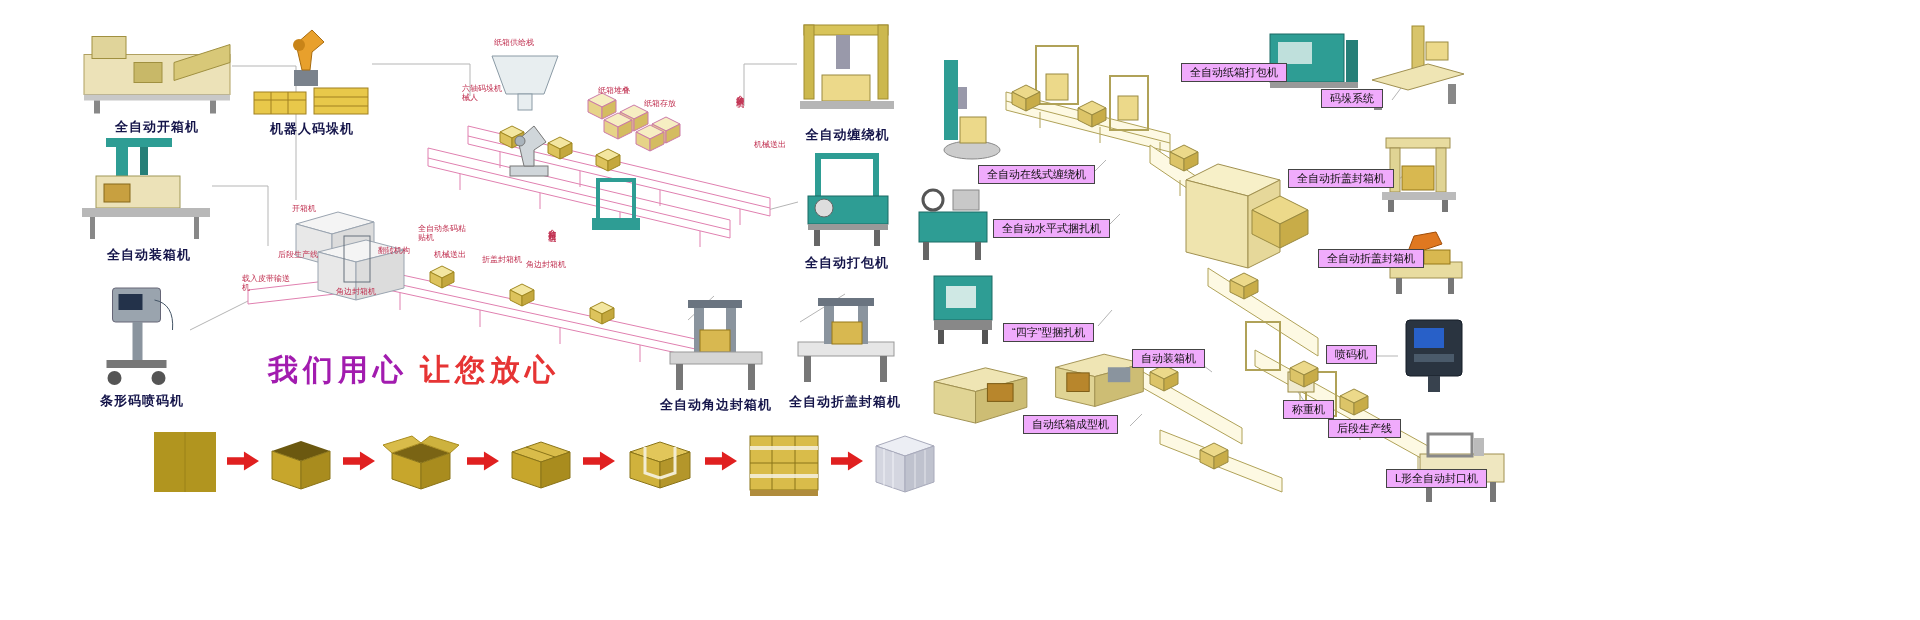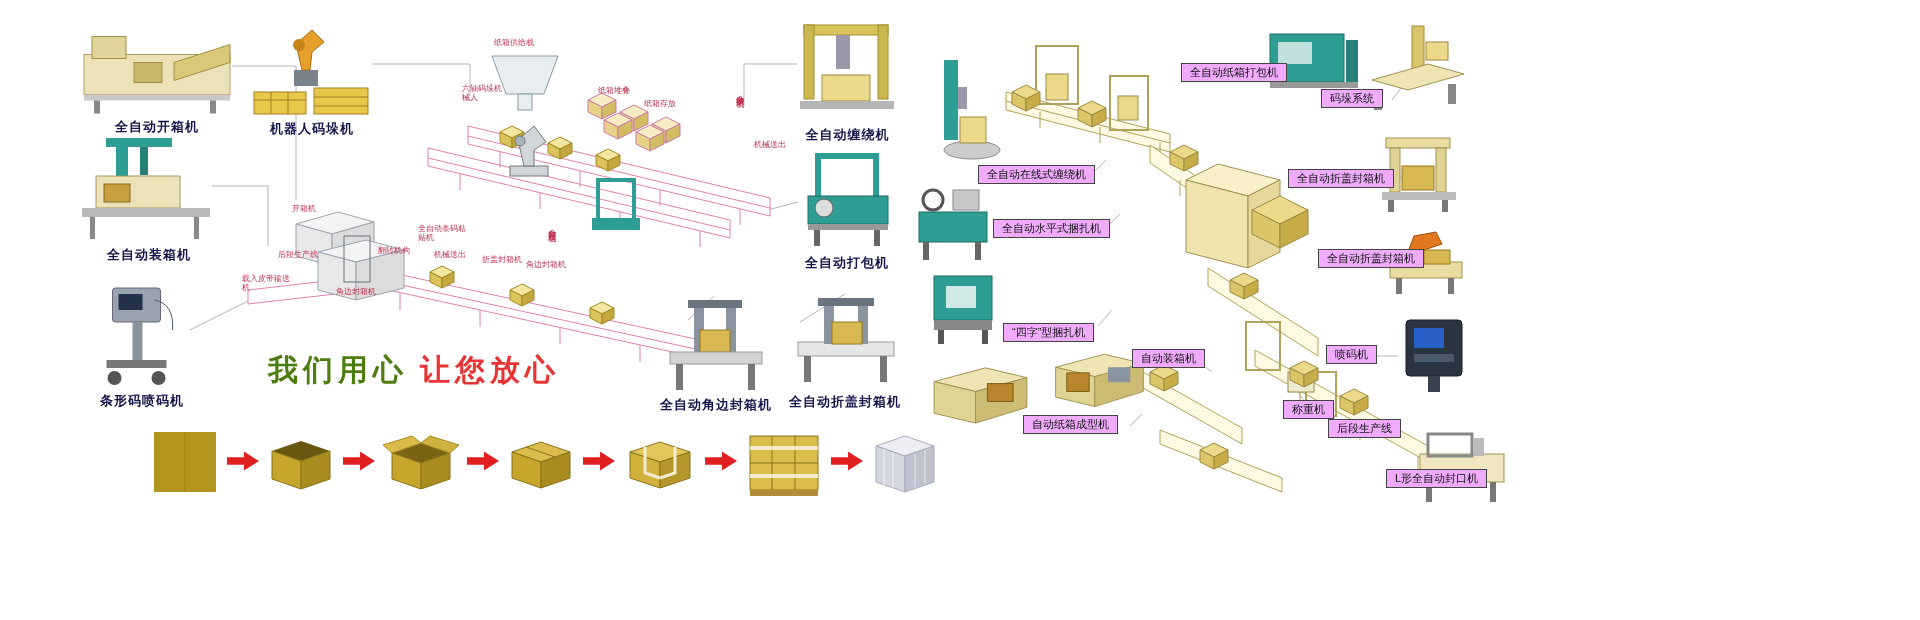--- a/index.html
+++ b/index.html
@@ -9,21 +9,21 @@
   .underlay{position:absolute;left:0;top:0}
   .thumb{position:absolute}
   .thumb svg{width:100%;height:100%;display:block}
   .mlabel{position:absolute;text-align:center;font-size:13px;font-weight:bold;color:#15154a;letter-spacing:1px}
   .dlabel{position:absolute;font-size:8px;color:#c03050;line-height:1.15;white-space:nowrap}
   .dlabel.wrap{white-space:normal}
   .dlabel.vert{writing-mode:vertical-rl;letter-spacing:1px}
   .callout{position:absolute;font-size:11px;color:#111;background:#f0abfc;border:1px solid #444;padding:1px 8px;white-space:nowrap;line-height:1.35}
   .slogan{position:absolute;left:268px;top:350px}
   .slogan-cn{font-size:30px;font-weight:bold;letter-spacing:5px}
-  .cn-blue{color:#4d7c0f}
+  .cn-blue{color:#a21caf}
   .cn-red{color:#e63434;margin-left:12px}
   .slogan-en{margin-top:5px;font-size:15px;font-weight:bold;color:#e63434;letter-spacing:2.5px}
   .process-row{position:absolute;left:148px;top:415px;display:flex;align-items:center;gap:5px;height:92px}
   .step svg,.arrow svg{display:block}
 </style>
 </head>
 <body>
 
 <div id="banner">
 

